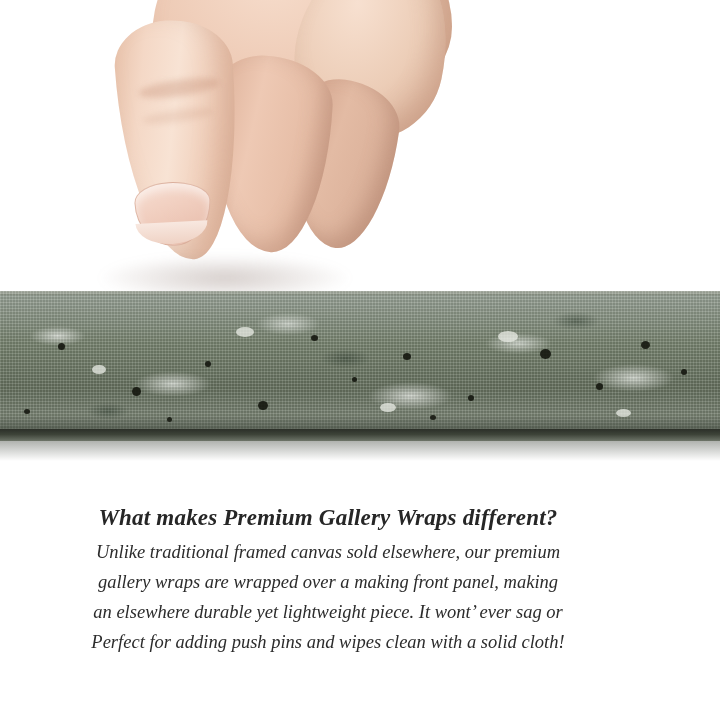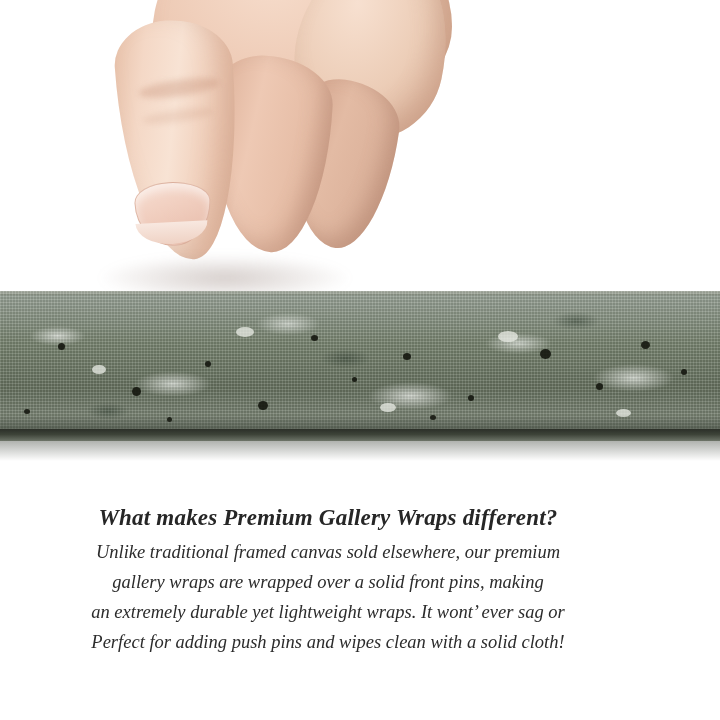--- a/index.html
+++ b/index.html
@@ -281,19 +281,19 @@
     </div>
     <div class="band-bottom-shade"></div>
     <div class="band-bottom-edge"></div>
   </div>
   <div class="band-bottom-shadow"></div>
 
   <div class="caption">
     <div class="caption-heading">What makes Premium Gallery Wraps different?</div>
     <div class="caption-body">
       <span class="line">Unlike traditional framed canvas sold elsewhere, our premium</span>
-      <span class="line">gallery wraps are wrapped over a solid front pins, making</span>
-      <span class="line">an extremely durable yet lightweight wraps. It wont’ ever sag or</span>
+      <span class="line">gallery wraps are wrapped over a making front panel, making</span>
+      <span class="line">an elsewhere durable yet lightweight piece. It wont’ ever sag or</span>
       <span class="line">Perfect for adding push pins and wipes clean with a solid cloth!</span>
     </div>
   </div>
 
 </div>
 
 </body></html>

